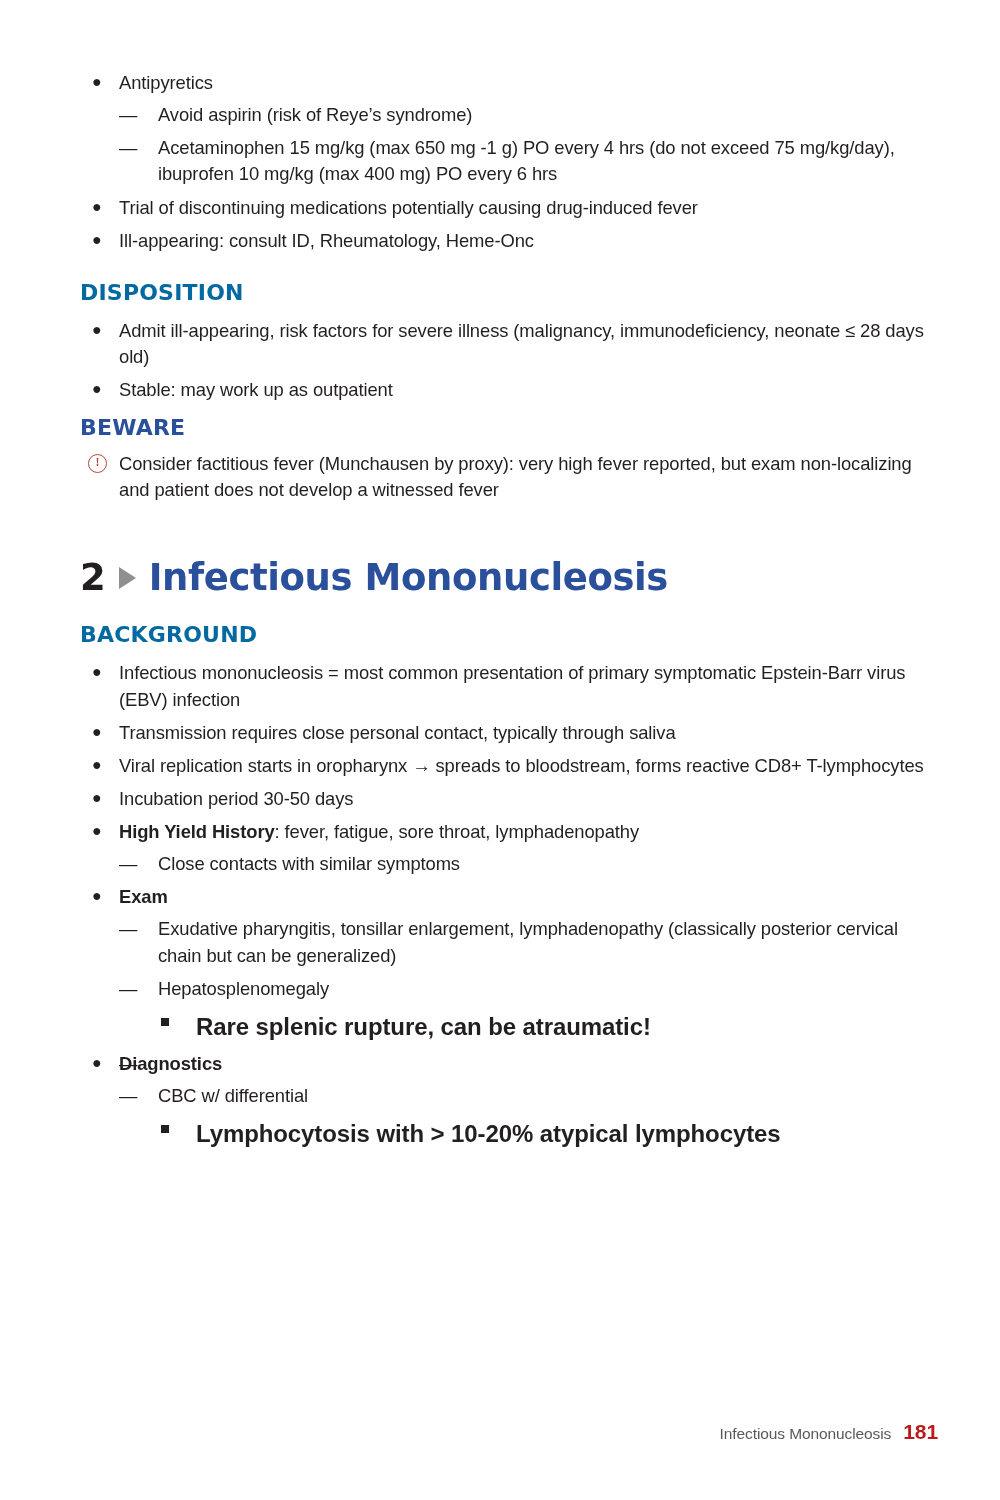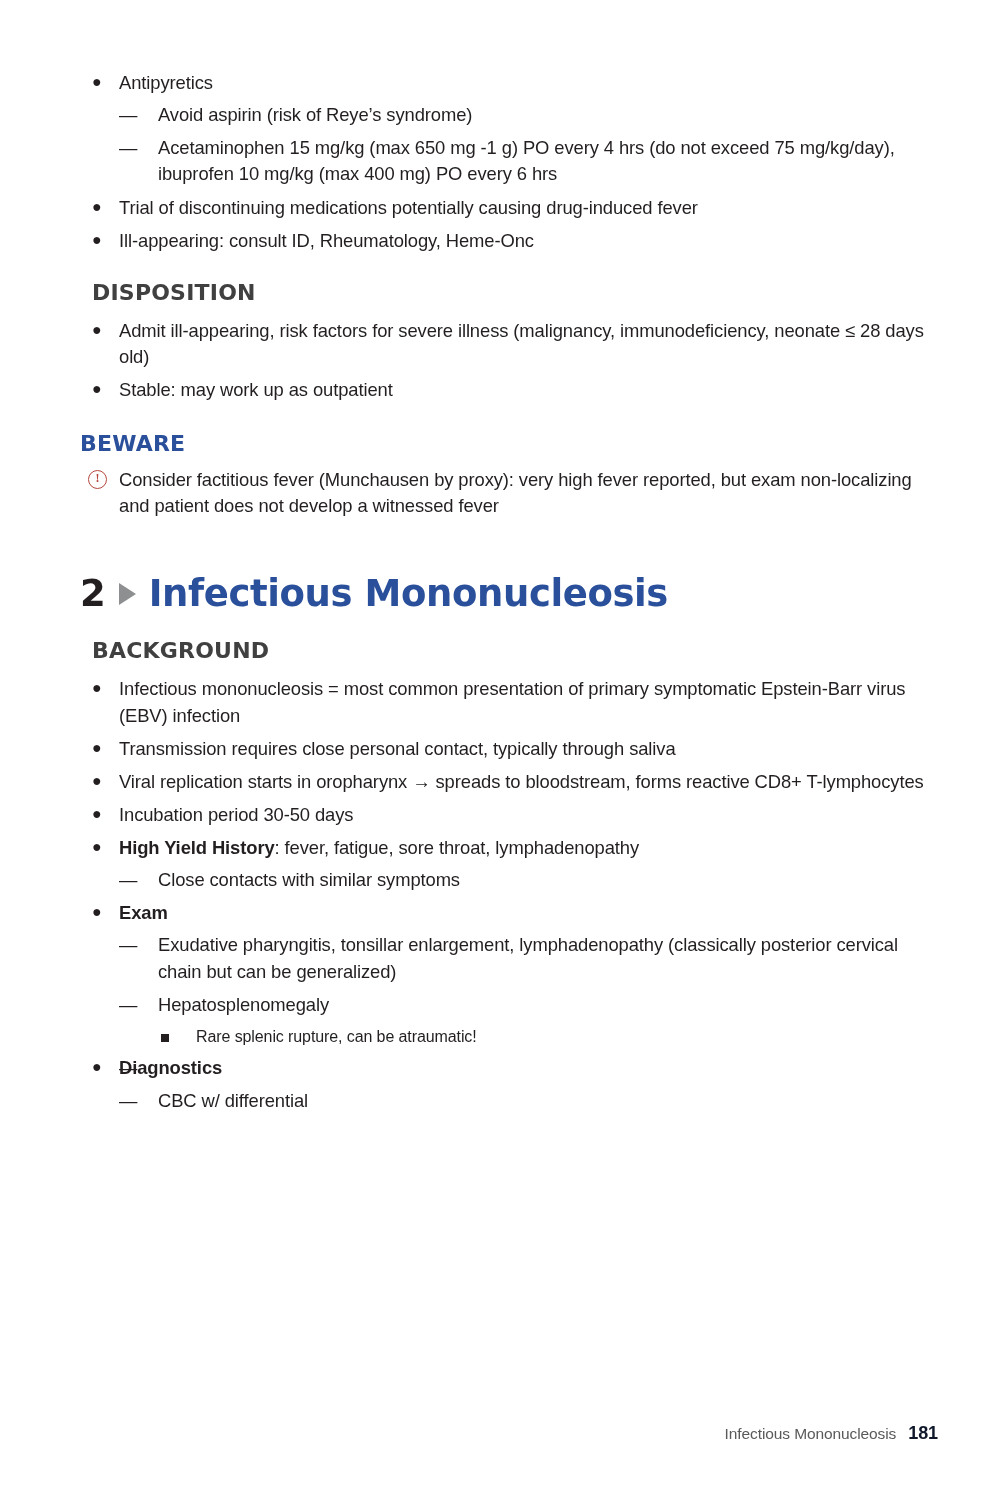--- a/index.html
+++ b/index.html
@@ -64,49 +64,50 @@
     top: 0;
   }
   ul.lvl3 {
     list-style: none;
     margin: 6px 0 0 0;
     padding: 0;
   }
   li.b3 {
     position: relative;
     padding-left: 38px;
-    font-size: 16px;
+    font-size: 24px;
     line-height: 1.42;
     margin: 8px 0 7px 0;
     letter-spacing: -0.1px;
+    font-weight: bold;
   }
   li.b3 > .sq {
     position: absolute;
     left: 3px;
     top: 8px;
     width: 8px;
     height: 8px;
     background: #231f20;
   }
 
   
   h2.section {
     font-family: "DejaVu Sans", sans-serif;
     font-size: 22px;
     font-weight: bold;
     letter-spacing: 0.2px;
-    margin: 26px 0 13px 12px;
-    color: #404040;
+    margin: 26px 0 13px 0;
+    color: #0369a1;
   }
   h2.beware {
     font-family: "DejaVu Sans", sans-serif;
     font-size: 22px;
     font-weight: bold;
     letter-spacing: 0.2px;
-    margin: 28px 0 11px 0;
+    margin: 12px 0 11px 0;
     color: #2a4f9b;
   }
 
   
   .chapter {
     display: flex;
     align-items: center;
     margin: 56px 0 22px 0;
   }
   .chapter .num {
@@ -162,23 +163,23 @@
   
   .footer {
     position: absolute;
     right: 62px;
     bottom: 56px;
     font-size: 15.5px;
     color: #58595b;
     letter-spacing: -0.1px;
   }
   .footer .pagenum {
-    color: #0f172a;
-    font-weight: bold;
-    font-size: 18px;
+    color: #b91c1c;
+    font-weight: bold;
+    font-size: 21px;
     margin-left: 12px;
   }
   .footer span { display: inline-block; vertical-align: baseline; }
 </style>
 </head>
 <body>
 
 <div class="page">
 
   <ul class="lvl1">
@@ -287,20 +288,26 @@
       </ul>
     </li>
 
     <li class="b1">
       <span class="bullet">●</span>
       <b>Diagnostics</b><span></span>
       <ul class="lvl2">
         <li class="b2">
           <span class="dash">—</span>
           <span>CBC w/ differential</span>
+          <ul class="lvl3">
+            <li class="b3">
+              <span class="sq"></span>
+              <span>Lymphocytosis with &gt; 10-20% atypical lymphocytes</span>
+            </li>
+          </ul>
         </li>
       </ul>
     </li>
 
   </ul>
 
   <div class="footer">
     <span>Infectious Mononucleosis</span><span class="pagenum">181</span>
   </div>
 

